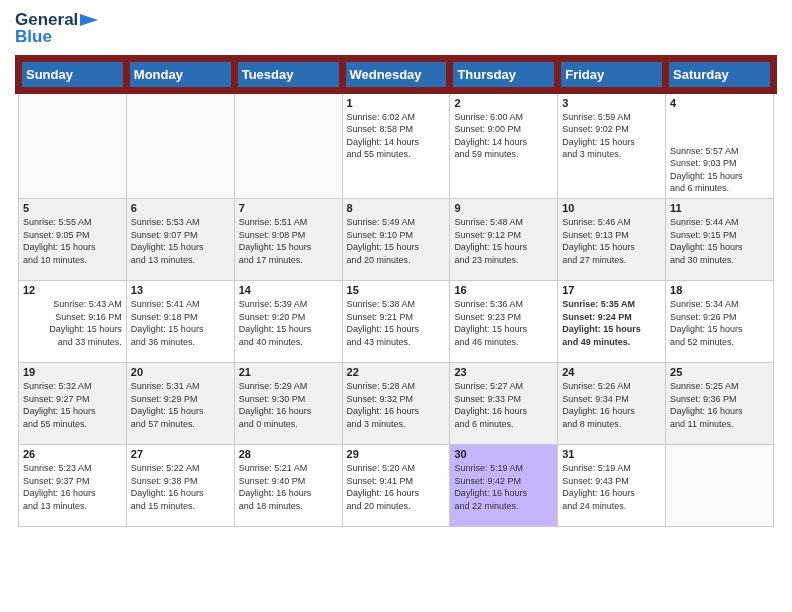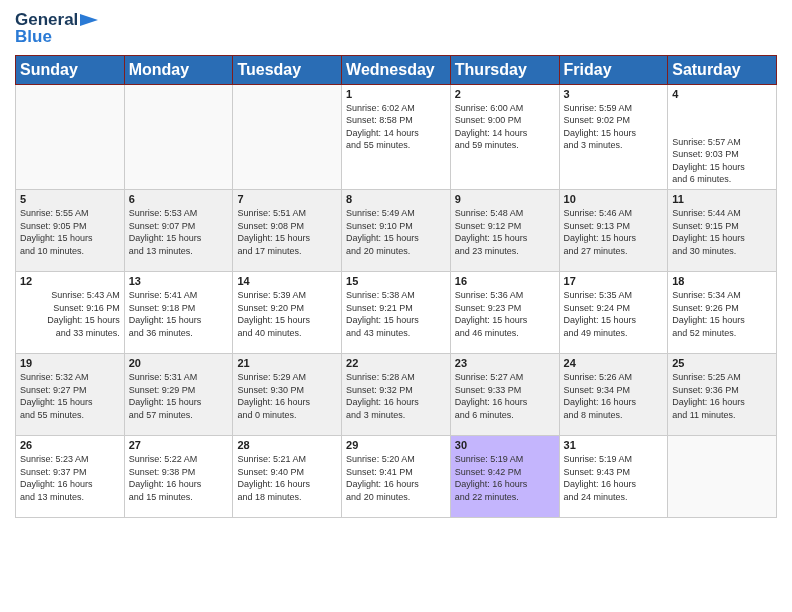--- a/index.html
+++ b/index.html
@@ -34,25 +34,25 @@
       color: #333;
     }
     .calendar {
       width: 100%;
       border-collapse: collapse;
       table-layout: fixed;
     }
     .calendar th {
       background-color: #2a6db5;
       color: white;
-      font-size: 16px;
+      font-size: 13px;
       font-weight: bold;
       padding: 5px 4px;
       text-align: left;
-      border: 1px solid #7f1d1d;
+      border: 7px solid #7f1d1d;
     }
     .calendar td {
       border: 1px solid #ccc;
       vertical-align: top;
       padding: 3px 4px;
       font-size: 9.5px;
       color: #333;
       height: 82px;
       background: #fff;
     }
@@ -228,21 +228,21 @@
         </td>
         <td style="background: rgb(255, 255, 255);">
           <div class="day-number">16</div>
           <div class="day-info" style="white-space: pre-line;">Sunrise: 5:36 AM
 Sunset: 9:23 PM
 Daylight: 15 hours
 and 46 minutes.</div>
         </td>
         <td style="background: rgb(255, 255, 255);">
           <div class="day-number">17</div>
-          <div class="day-info" style="white-space: pre-line;">Sunrise: 5:35 AM
+          <div class="day-info" style="white-space: pre-line; font-weight: bold;">Sunrise: 5:35 AM
 Sunset: 9:24 PM
 Daylight: 15 hours
 and 49 minutes.</div>
         </td>
         <td style="background: rgb(255, 255, 255);">
           <div class="day-number">18</div>
           <div class="day-info" style="white-space: pre-line;">Sunrise: 5:34 AM
 Sunset: 9:26 PM
 Daylight: 15 hours
 and 52 minutes.</div>

